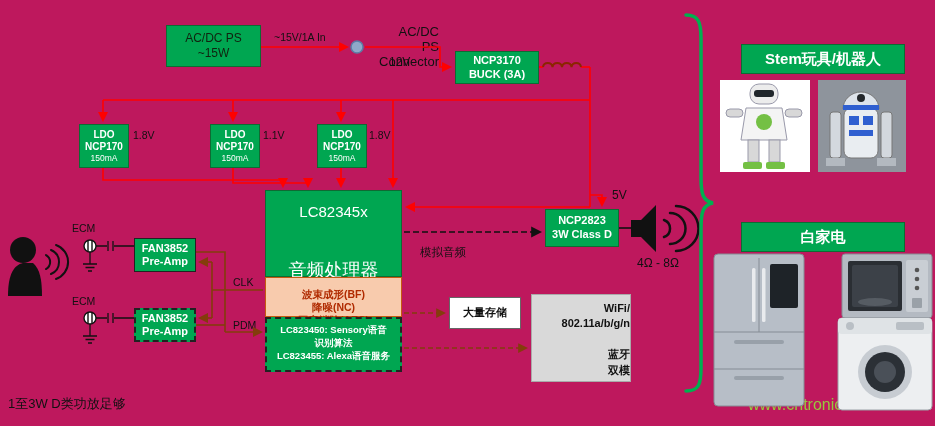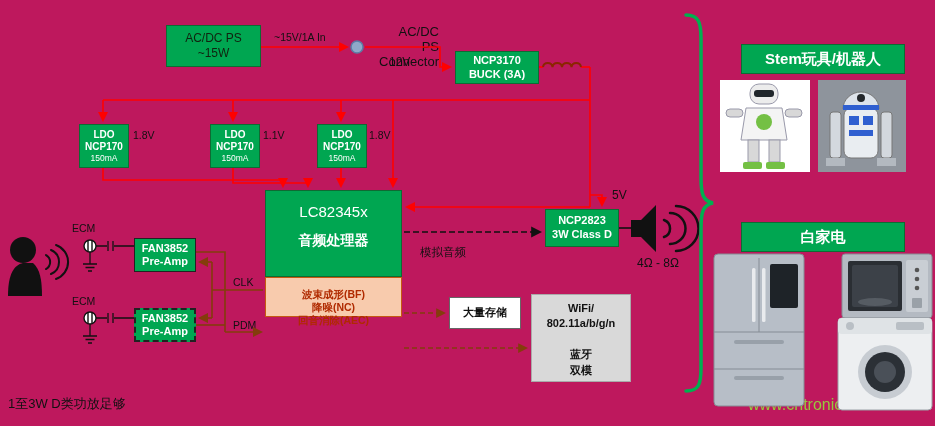--- a/index.html
+++ b/index.html
@@ -33,37 +33,40 @@
     <div style="font-size:8.5px">150mA</div>
   </div>
   <div class="abs gbox" style="left:317px;top:124px;width:50px;height:44px">
     <div class="pre" style="font-size:10px;font-weight:bold;line-height:1.2">LDO
 NCP170</div>
     <div style="font-size:8.5px">150mA</div>
   </div>
 
   <div class="abs gbox" style="left:265px;top:190px;width:137px;height:87px;justify-content:flex-start;padding-top:12px">
     <div style="font-size:15px;font-weight:normal">LC82345x</div>
-    <div style="font-size:14px;font-weight:bold;margin-top:12px">音频处理器</div>
+    <div style="font-size:18px;font-weight:normal;margin-top:38px">音频处理器</div>
   </div>
   <div class="abs pre" style="left:265px;top:277px;width:137px;height:40px;background:#F8CBAD;border:1px solid #C55A11;color:#B02A00;font-size:10.5px;font-weight:bold;text-align:center;line-height:1.22;padding-top:10px">波束成形(BF)
 降噪(NC)
 回音消除(AEC)</div>
+  <div class="abs pre" style="left:265px;top:317px;width:137px;height:55px;background:#00A651;border:2px dashed #222;color:#fff;font-size:9.5px;font-weight:bold;text-align:center;line-height:1.35;padding-top:5px">LC823450: Sensory语音
+识别算法
+LC823455: Alexa语音服务</div>
 
   <div class="abs gbox pre" style="left:134px;top:238px;width:62px;height:34px;font-size:11px;font-weight:bold;line-height:1.2;border:1px solid #222">FAN3852
 Pre-Amp</div>
   <div class="abs gbox pre" style="left:134px;top:308px;width:62px;height:34px;font-size:11px;font-weight:bold;line-height:1.2;border:2px dashed #222">FAN3852
 Pre-Amp</div>
 
   <div class="abs gbox pre" style="left:545px;top:209px;width:74px;height:38px;font-size:11px;font-weight:bold;line-height:1.25">NCP2823
 3W Class D</div>
 
   <div class="abs" style="left:449px;top:297px;width:72px;height:32px;background:#fff;border:1.5px solid #666;color:#111;font-size:11px;font-weight:bold;text-align:center;line-height:29px">大量存储</div>
 
-  <div class="abs pre" style="left:531px;top:294px;width:100px;height:88px;background:#D9D9D9;border:1px solid #aaa;color:#111;font-size:11px;font-weight:bold;text-align:center;line-height:1.4;padding-top:6px">WiFi/
+  <div class="abs pre" style="left:531px;top:294px;width:100px;height:88px;background:#D9D9D9;border:1px solid #aaa;color:#111;font-size:11px;font-weight:bold;text-align:right;line-height:1.4;padding-top:6px">WiFi/
 802.11a/b/g/n
 
 蓝牙
 双模</div>
 
   <div class="abs gbox" style="left:741px;top:222px;width:164px;height:30px;font-size:15px;font-weight:bold">白家电</div>
   <div class="abs gbox" style="left:741px;top:44px;width:164px;height:30px;font-size:15px;font-weight:bold">Stem玩具/机器人</div>
 
   <div class="lbl pre" style="left:274px;top:31px;font-size:10.5px">~15V/1A In</div>
   <div class="lbl pre" style="left:363px;top:25px;width:76px;font-size:13px;text-align:right">AC/DC

